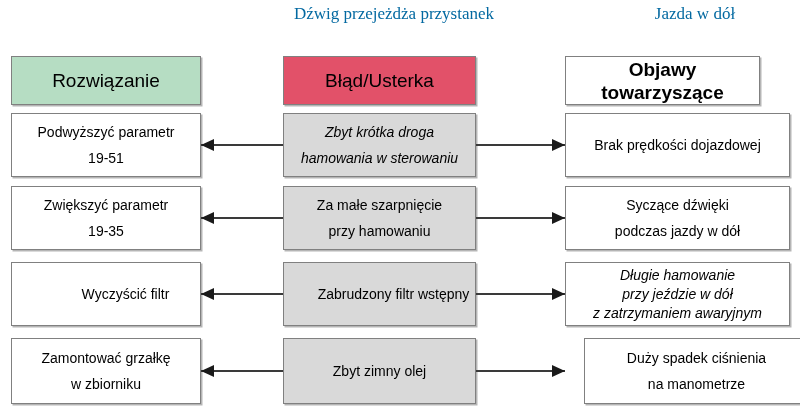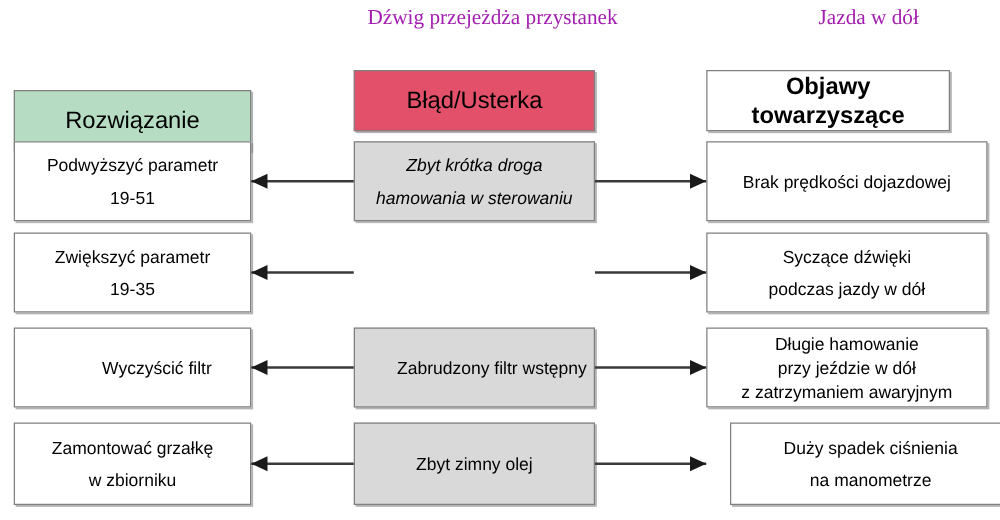--- a/index.html
+++ b/index.html
@@ -19,21 +19,21 @@
     overflow: hidden;
     background: #ffffff;
   }
 
   
   .caption {
     position: absolute;
     font-family: "Liberation Serif", serif;
     font-size: 17px;
     line-height: 20px;
-    color: #a21caf;
+    color: #0369a1;
     text-align: center;
     white-space: nowrap;
   }
 
   
   .box {
     position: absolute;
     box-sizing: border-box;
     border: 1px solid #808080;
     display: flex;
@@ -85,21 +85,21 @@
   .arrow-right { border-left: 13px solid #1a1a1a; }
 </style>
 </head>
 <body>
 
 <div id="canvas">
 
   <div class="caption" style="left:258px; top:4px; width:272px;">Dźwig przejeżdża przystanek</div>
   <div class="caption" style="left:600px; top:4px; width:190px;">Jazda w dół</div>
 
-  <div class="box hdr hdr-green" style="left:11px; top:56px; width:190px; height:49px;margin-top:16px;">
+  <div class="box hdr hdr-green" style="left:11px; top:56px; width:190px; height:49px;">
     <span class="txt">Rozwiązanie</span>
   </div>
 
   <div class="box hdr hdr-red" style="left:283px; top:56px; width:193px; height:49px;">
     <span class="txt">Błąd/Usterka</span>
   </div>
 
   <div class="box hdr hdr-white" style="left:565px; top:56px; width:195px; height:49px;font-weight:bold;">
     <span class="txt">Objawy towarzyszące</span>
   </div>
@@ -114,35 +114,38 @@
     <span class="txt">Brak prędkości dojazdowej</span>
   </div>
   <div class="conn" style="left:201px; top:144px; width:82px;"></div>
   <div class="arrowhead arrow-left" style="left:201px; top:139px;"></div>
   <div class="conn" style="left:476px; top:144px; width:89px;"></div>
   <div class="arrowhead arrow-right" style="left:552px; top:139px;"></div>
 
   <div class="box cell cell-white" style="left:11px; top:186px; width:190px; height:64px;">
     <span class="txt">Zwiększyć parametr<br>19-35</span>
   </div>
+  <div class="box cell cell-grey" style="left:283px; top:186px; width:193px; height:64px;">
+    <span class="txt">Za małe szarpnięcie<br>przy hamowaniu</span>
+  </div>
   <div class="box cell cell-white" style="left:565px; top:186px; width:225px; height:64px;">
     <span class="txt">Syczące dźwięki<br>podczas jazdy w dół</span>
   </div>
   <div class="conn" style="left:201px; top:217px; width:82px;"></div>
   <div class="arrowhead arrow-left" style="left:201px; top:212px;"></div>
   <div class="conn" style="left:476px; top:217px; width:89px;"></div>
   <div class="arrowhead arrow-right" style="left:552px; top:212px;"></div>
 
   <div class="box cell cell-white" style="left:11px; top:262px; width:190px; height:64px;padding-left:39px;">
     <span class="txt">Wyczyścić filtr</span>
   </div>
   <div class="box cell cell-grey" style="left:283px; top:262px; width:193px; height:64px;padding-left:28px;">
     <span class="txt">Zabrudzony filtr wstępny</span>
   </div>
-  <div class="box cell tight cell-white" style="left:565px; top:262px; width:225px; height:64px;">
+  <div class="box cell tight cell-white" style="left:565px; top:262px; width:225px; height:64px;font-style:italic;">
     <span class="txt">Długie hamowanie<br>przy jeździe w dół<br>z zatrzymaniem awaryjnym</span>
   </div>
   <div class="conn" style="left:201px; top:293px; width:82px;"></div>
   <div class="arrowhead arrow-left" style="left:201px; top:288px;"></div>
   <div class="conn" style="left:476px; top:293px; width:89px;"></div>
   <div class="arrowhead arrow-right" style="left:552px; top:288px;"></div>
 
   <div class="box cell cell-white" style="left:11px; top:338px; width:190px; height:66px;">
     <span class="txt">Zamontować grzałkę<br>w zbiorniku</span>
   </div>

